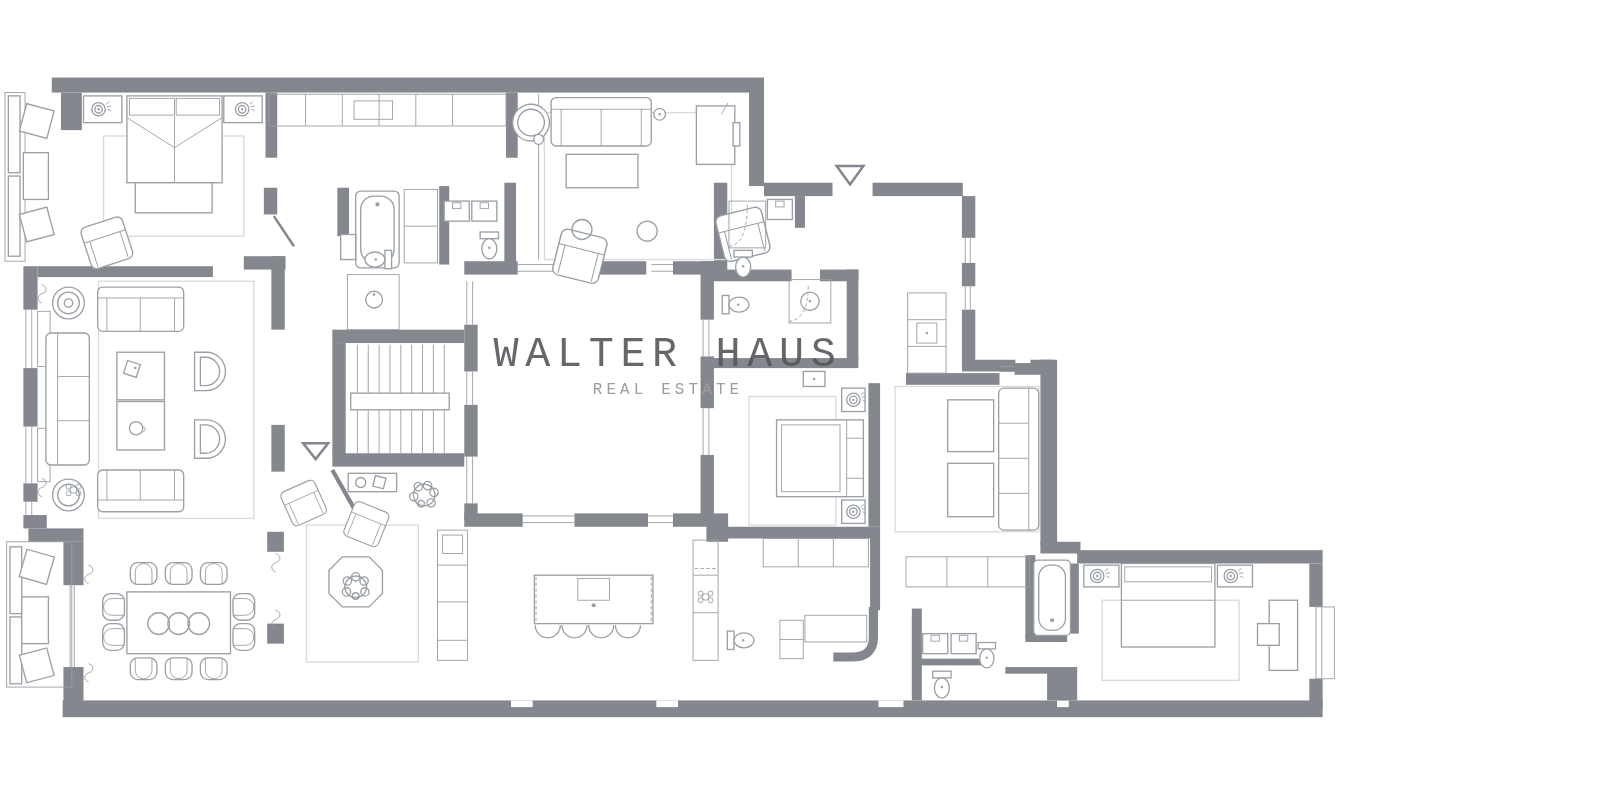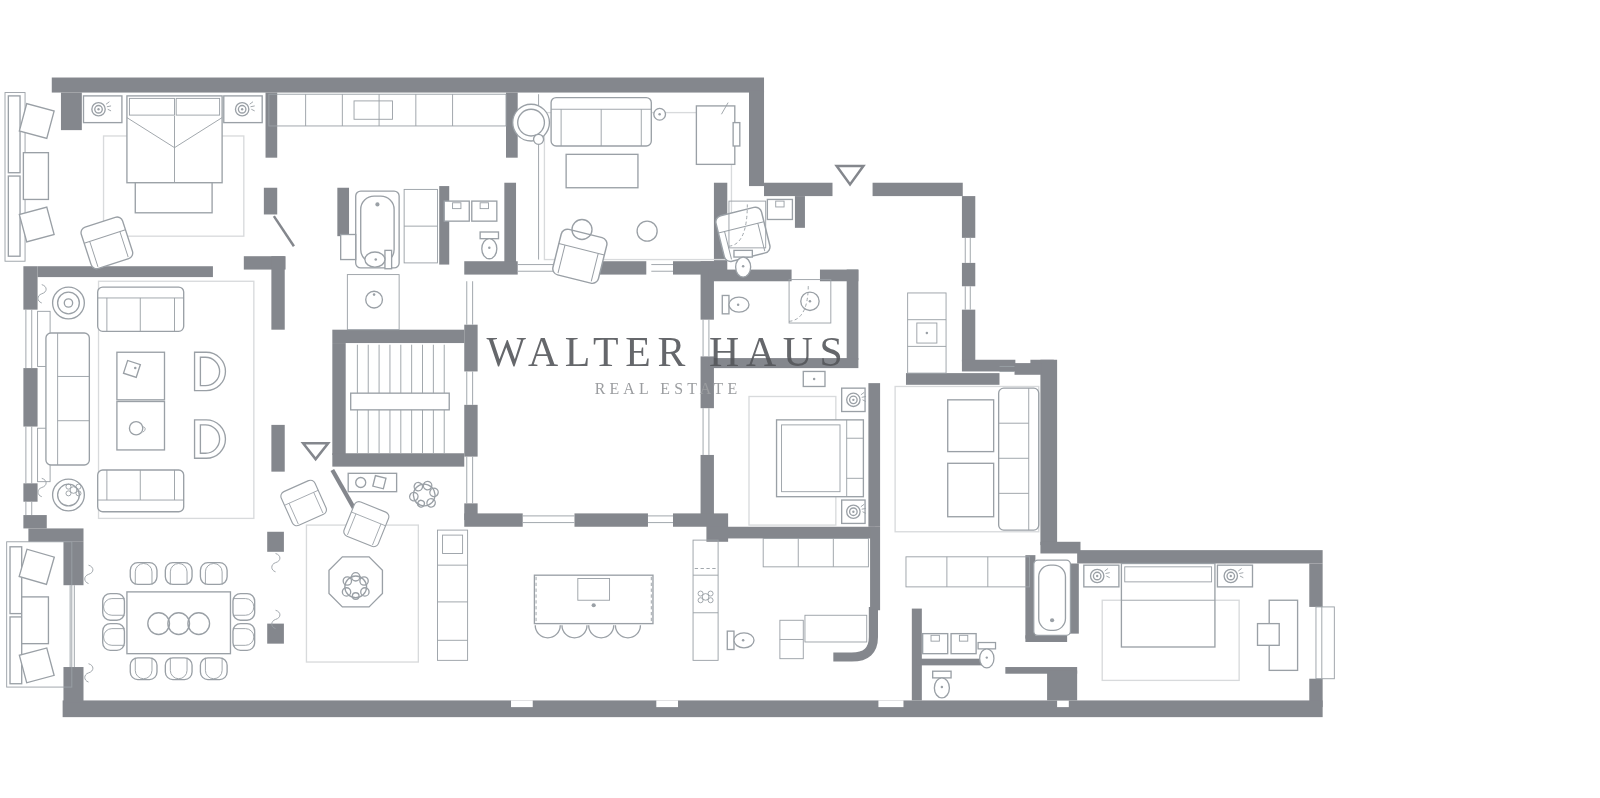--- a/index.html
+++ b/index.html
@@ -1,17 +1,17 @@
 <!DOCTYPE html>
 <html style="--background: #FFFFFF; --wall: #84878D; --furniture: #9AA0A6; --rug: #D8DADC; --watermark-title: #55575B; --watermark-subtitle: #9B9DA0;"><head>
 <meta charset="utf-8">
 <style>
   html,body{margin:0;padding:0;background:#fff;}
   .stage{position:relative;width:1336px;height:798px;background:var(--background,#fff);overflow:hidden;
-         font-family:Liberation Serif, serif;}
+         font-family:Liberation Mono, monospace;}
   svg{display:block;width:100%;height:100%;}
   .w  {fill:var(--wall,#84878D);}
   .f  {fill:#fff;stroke:var(--furniture,#9AA0A6);stroke-width:1.6;}
   .fn {fill:none;stroke:var(--furniture,#9AA0A6);stroke-width:1.6;}
   .tn {fill:none;stroke:var(--furniture,#9AA0A6);stroke-width:1.1;}
   .lt {fill:none;stroke:var(--rug,#D8DADC);stroke-width:1.6;}
   .wwin{fill:#fff;}
   .dash{stroke-dasharray:4 3;}
   .doorleaf{stroke:var(--wall,#84878D);stroke-width:5;}
   .doorleaf-thin{stroke:var(--wall,#84878D);stroke-width:3;}

